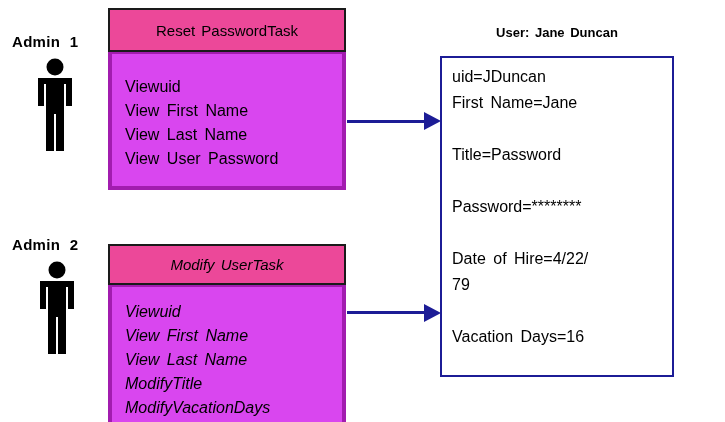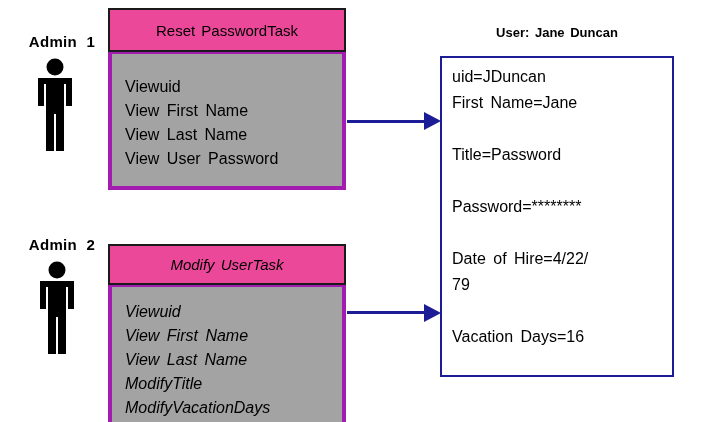--- a/index.html
+++ b/index.html
@@ -11,21 +11,21 @@
     font-family: "Liberation Sans", sans-serif;
     color: #000000;
     overflow: hidden;
   }
   .abs { position: absolute; }
 
   
   .actor-label {
     font-weight: bold;
     font-size: 15px;
-    text-align: center;
+    text-align: left;
     word-spacing: 5px;
     letter-spacing: 0.3px;
   }
   .actor-icon svg { display: block; }
 
   
   .task-box { position: absolute; width: 238px; }
   .task-header {
     border: 2px solid #1a1a1a;
     background: #ec4899;
@@ -33,21 +33,21 @@
     font-size: 15px;
     word-spacing: 2px;
     display: flex;
     align-items: center;
     justify-content: center;
     box-sizing: border-box;
   }
   .task-body {
     border: 4px solid #a21caf;
     border-top-width: 2px;
-    background: #a3a3a3;
+    background: #d946ef;
     box-sizing: border-box;
     font-size: 16px;
     line-height: 24px;
     word-spacing: 3px;
   }
   .task-body .line { white-space: nowrap; }
 
   
   .user-title {
     font-weight: bold;

